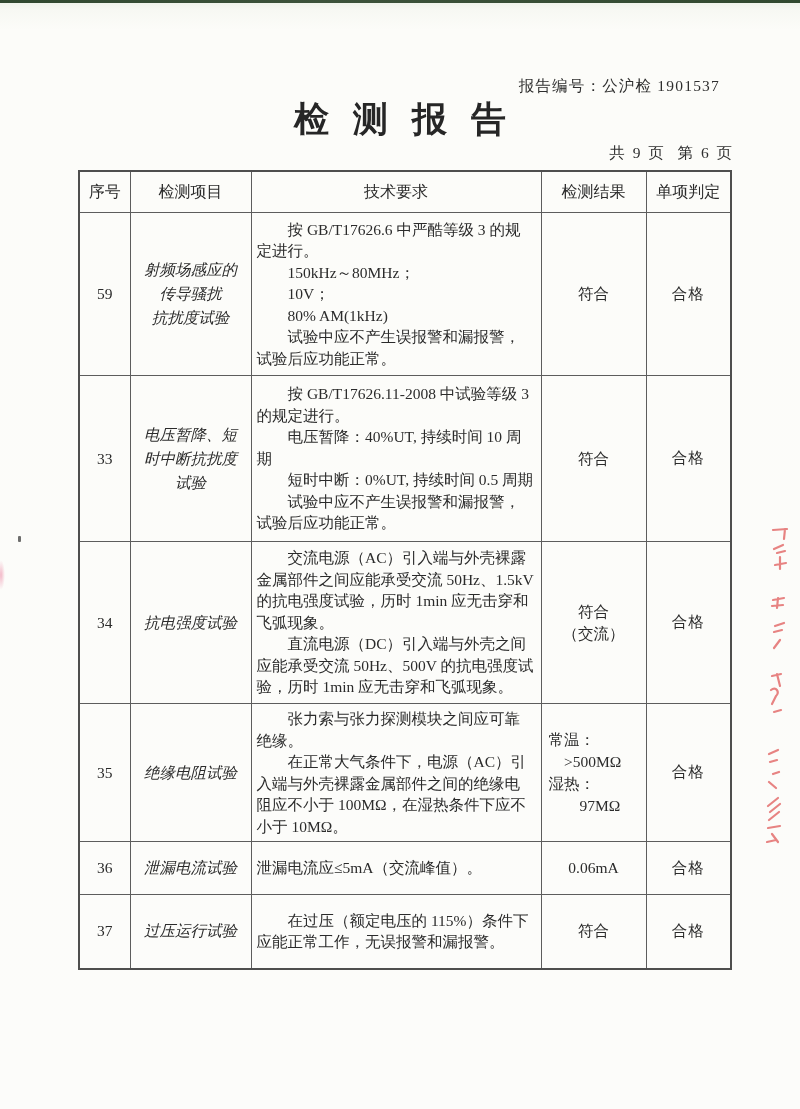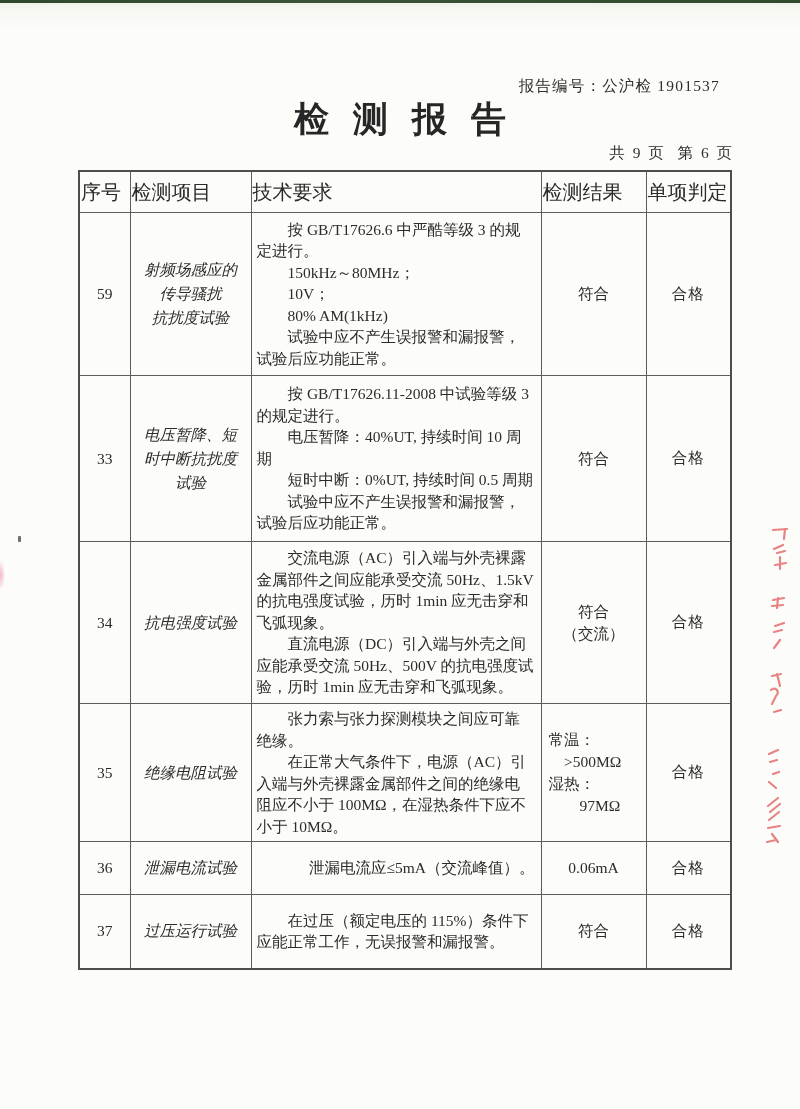--- a/index.html
+++ b/index.html
@@ -36,26 +36,26 @@
     border:2px solid #4e4e4e;
   }
   table.results td {
     border:1px solid #5d5d5d; overflow:hidden;
     vertical-align:middle; color:#2b2b2b;
   }
   tr.caption-row td {
     height:56px; text-align:center; font-size:18px; font-weight:bold;
     letter-spacing:3px; border-bottom:1px solid #5d5d5d;
   }
-  tr.header-row td { height:38px; text-align:left; font-size:20px; }
+  tr.header-row td { height:38px; text-align:center; font-size:16px; }
   .c-no  { text-align:center; font-size:15.5px; }
   .c-item{ text-align:center; font-size:15.5px; line-height:24px; white-space:pre-line;font-style:italic; }
   .c-req { text-align:left; font-size:15.5px; line-height:21.5px;
            padding:4px 6px 4px 5px; white-space:pre-line;margin-left:14px; }
-  .c-req.center { text-align:right; white-space:normal;font-family:Liberation Serif, serif; }
+  .c-req.center { text-align:left; white-space:normal;font-family:Liberation Serif, serif; }
   .c-res { text-align:center; font-size:15.5px; line-height:22px; white-space:pre-line; }
   .c-res.left { text-align:left; padding-left:7px; }
   .c-ver { text-align:center; font-size:15.5px; letter-spacing:1px; }
 
   
   .seal-fragment {
     position:absolute; opacity:.75; filter:blur(0.5px);
   }
   .seal-fragment svg { display:block; }
   .pink-smear {

